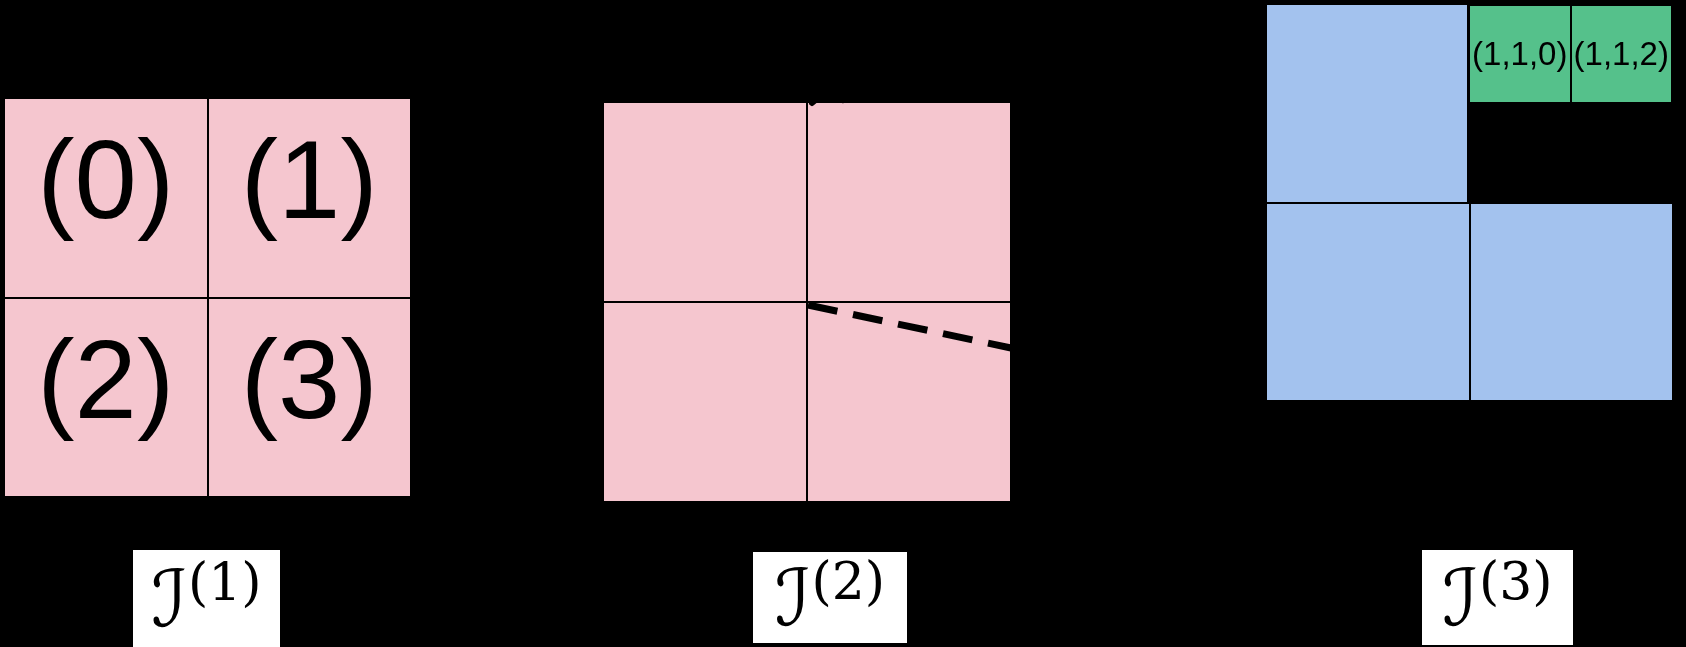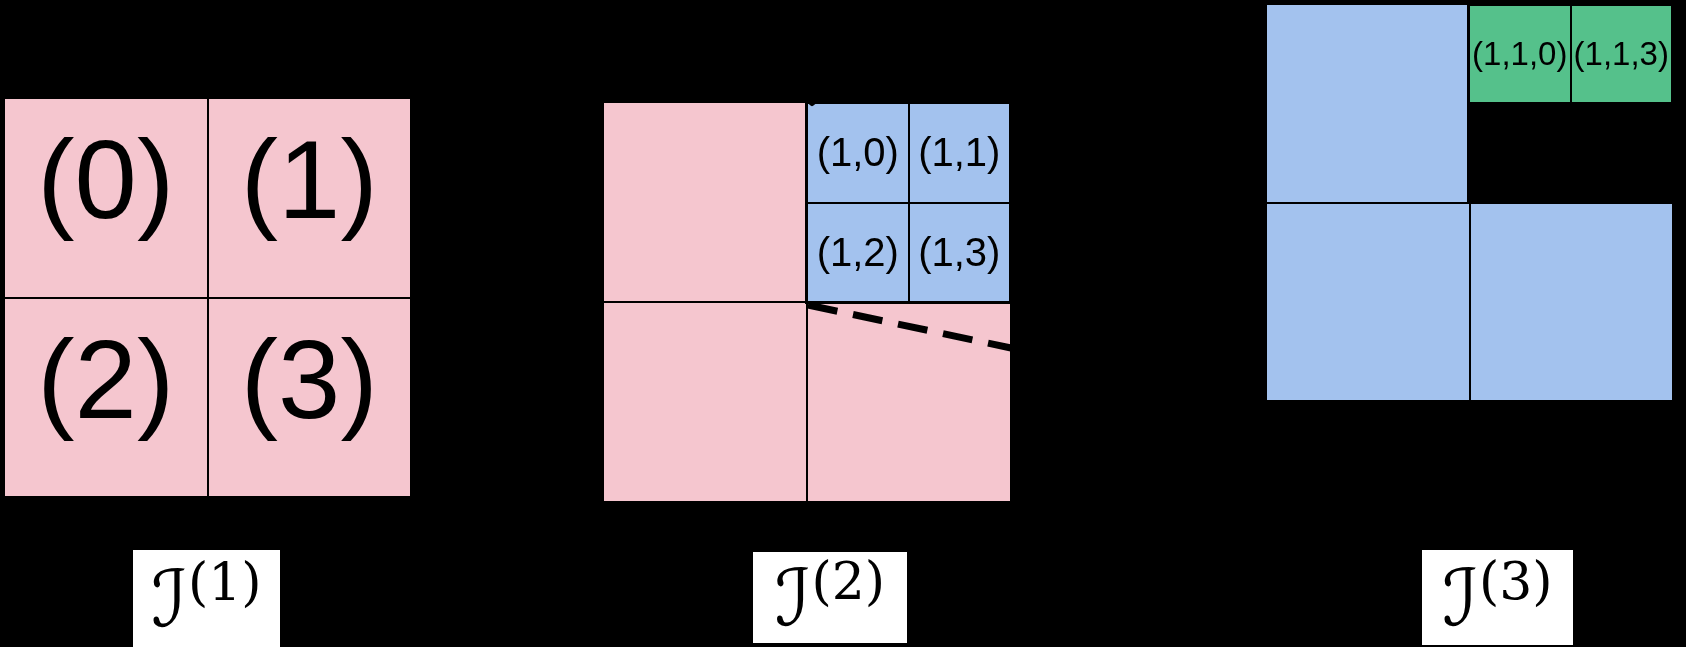--- a/index.html
+++ b/index.html
@@ -102,48 +102,34 @@
     </div>
   </div>
 
   <div class="grid2" id="panel2-base">
     <div class="cell pink"></div>
     <div class="cell pink"></div>
     <div class="cell pink"></div>
     <div class="cell pink"></div>
   </div>
 
-  <div class="grid2" id="panel2-sub">
-    <div class="cell blue">
-      <span>(1,0)</span>
-    </div>
-    <div class="cell blue">
-      <span>(1,1)</span>
-    </div>
-    <div class="cell blue">
-      <span>(1,2)</span>
-    </div>
-    <div class="cell blue">
-      <span>(1,3)</span>
-    </div>
-  </div>
 
   <div class="grid2" id="panel3-base">
     <div class="cell blue"></div>
     <div class="cell blue"></div>
     <div class="cell blue"></div>
     <div class="cell blue"></div>
   </div>
 
   <div class="grid2" id="panel3-sub">
     <div class="cell green">
       <span>(1,1,0)</span>
     </div>
     <div class="cell green">
-      <span>(1,1,3)</span>
+      <span>(1,1,2)</span>
     </div>
   </div>
 
   <svg class="overlay" viewBox="0 0 1686 647" xmlns="http://www.w3.org/2000/svg">
     <line class="stroke" x1="808" y1="305" x2="1011" y2="348" stroke-width="7" stroke-dasharray="30 16"></line>
     <path class="stroke" d="M 812 103 C 820 95 832 94 843 100" stroke-width="6" stroke-linecap="round"></path>
   </svg>
 
   <div class="caption" id="caption1">
     <span class="cal">ℐ</span>

